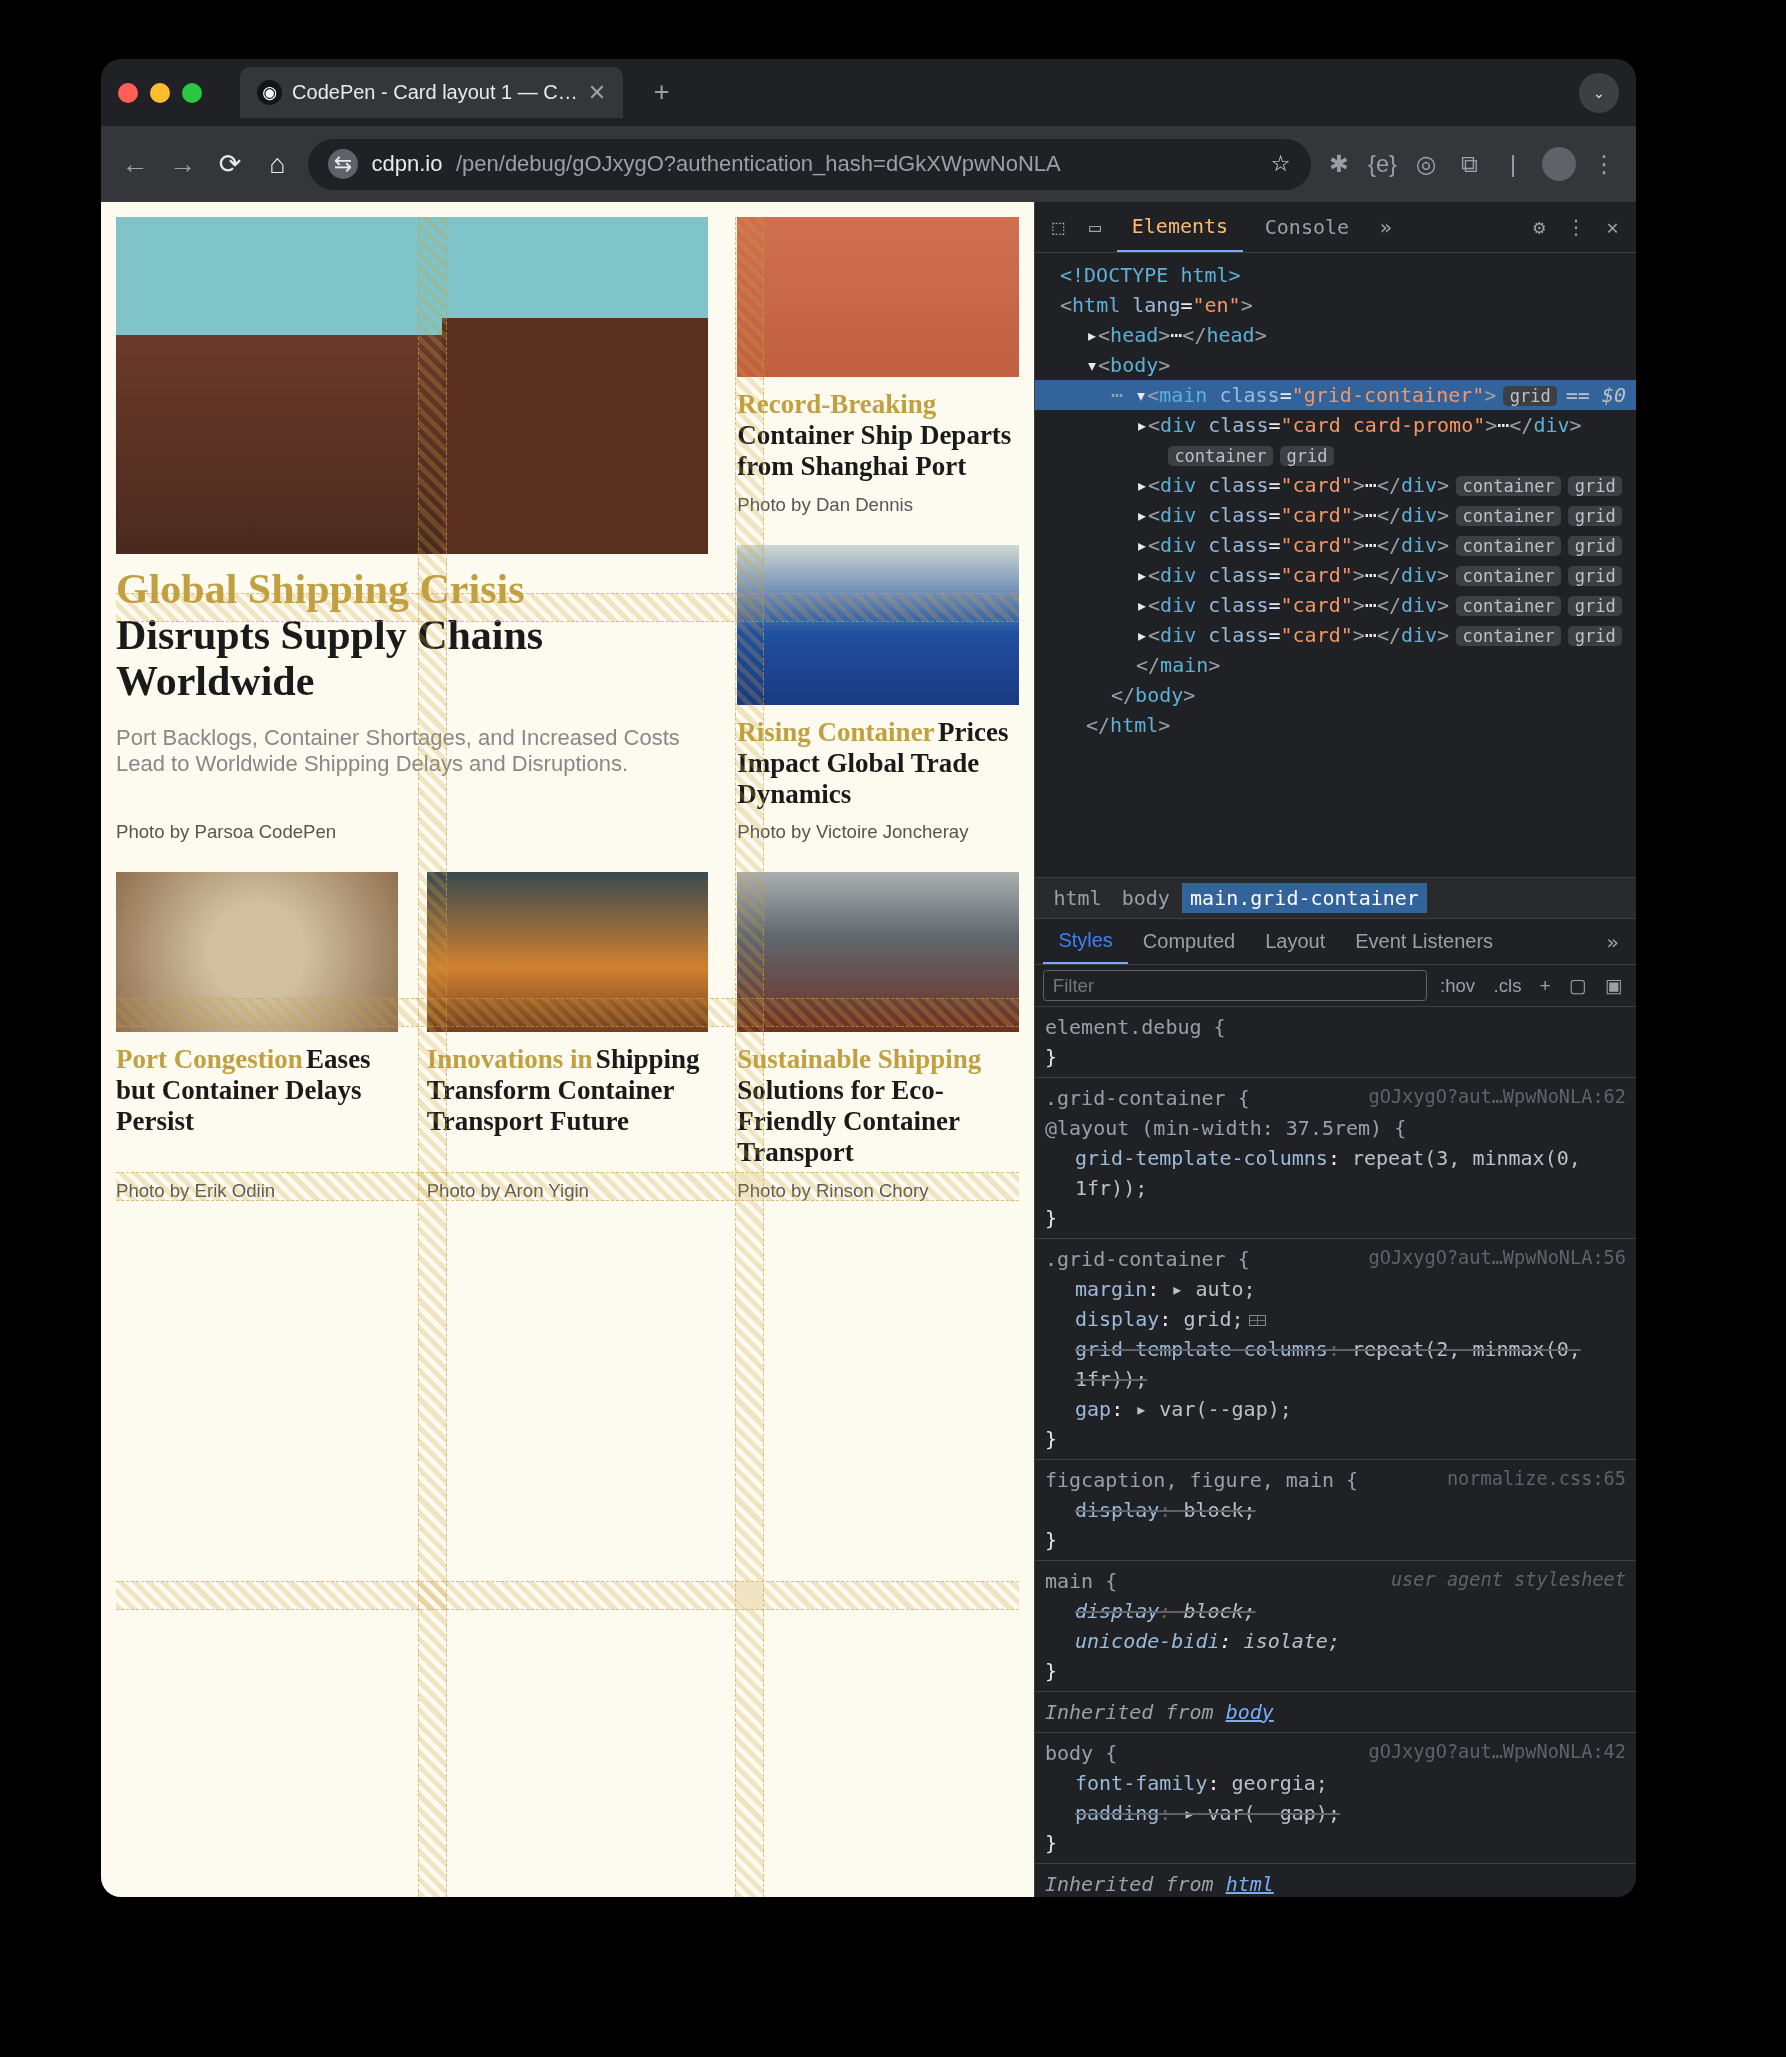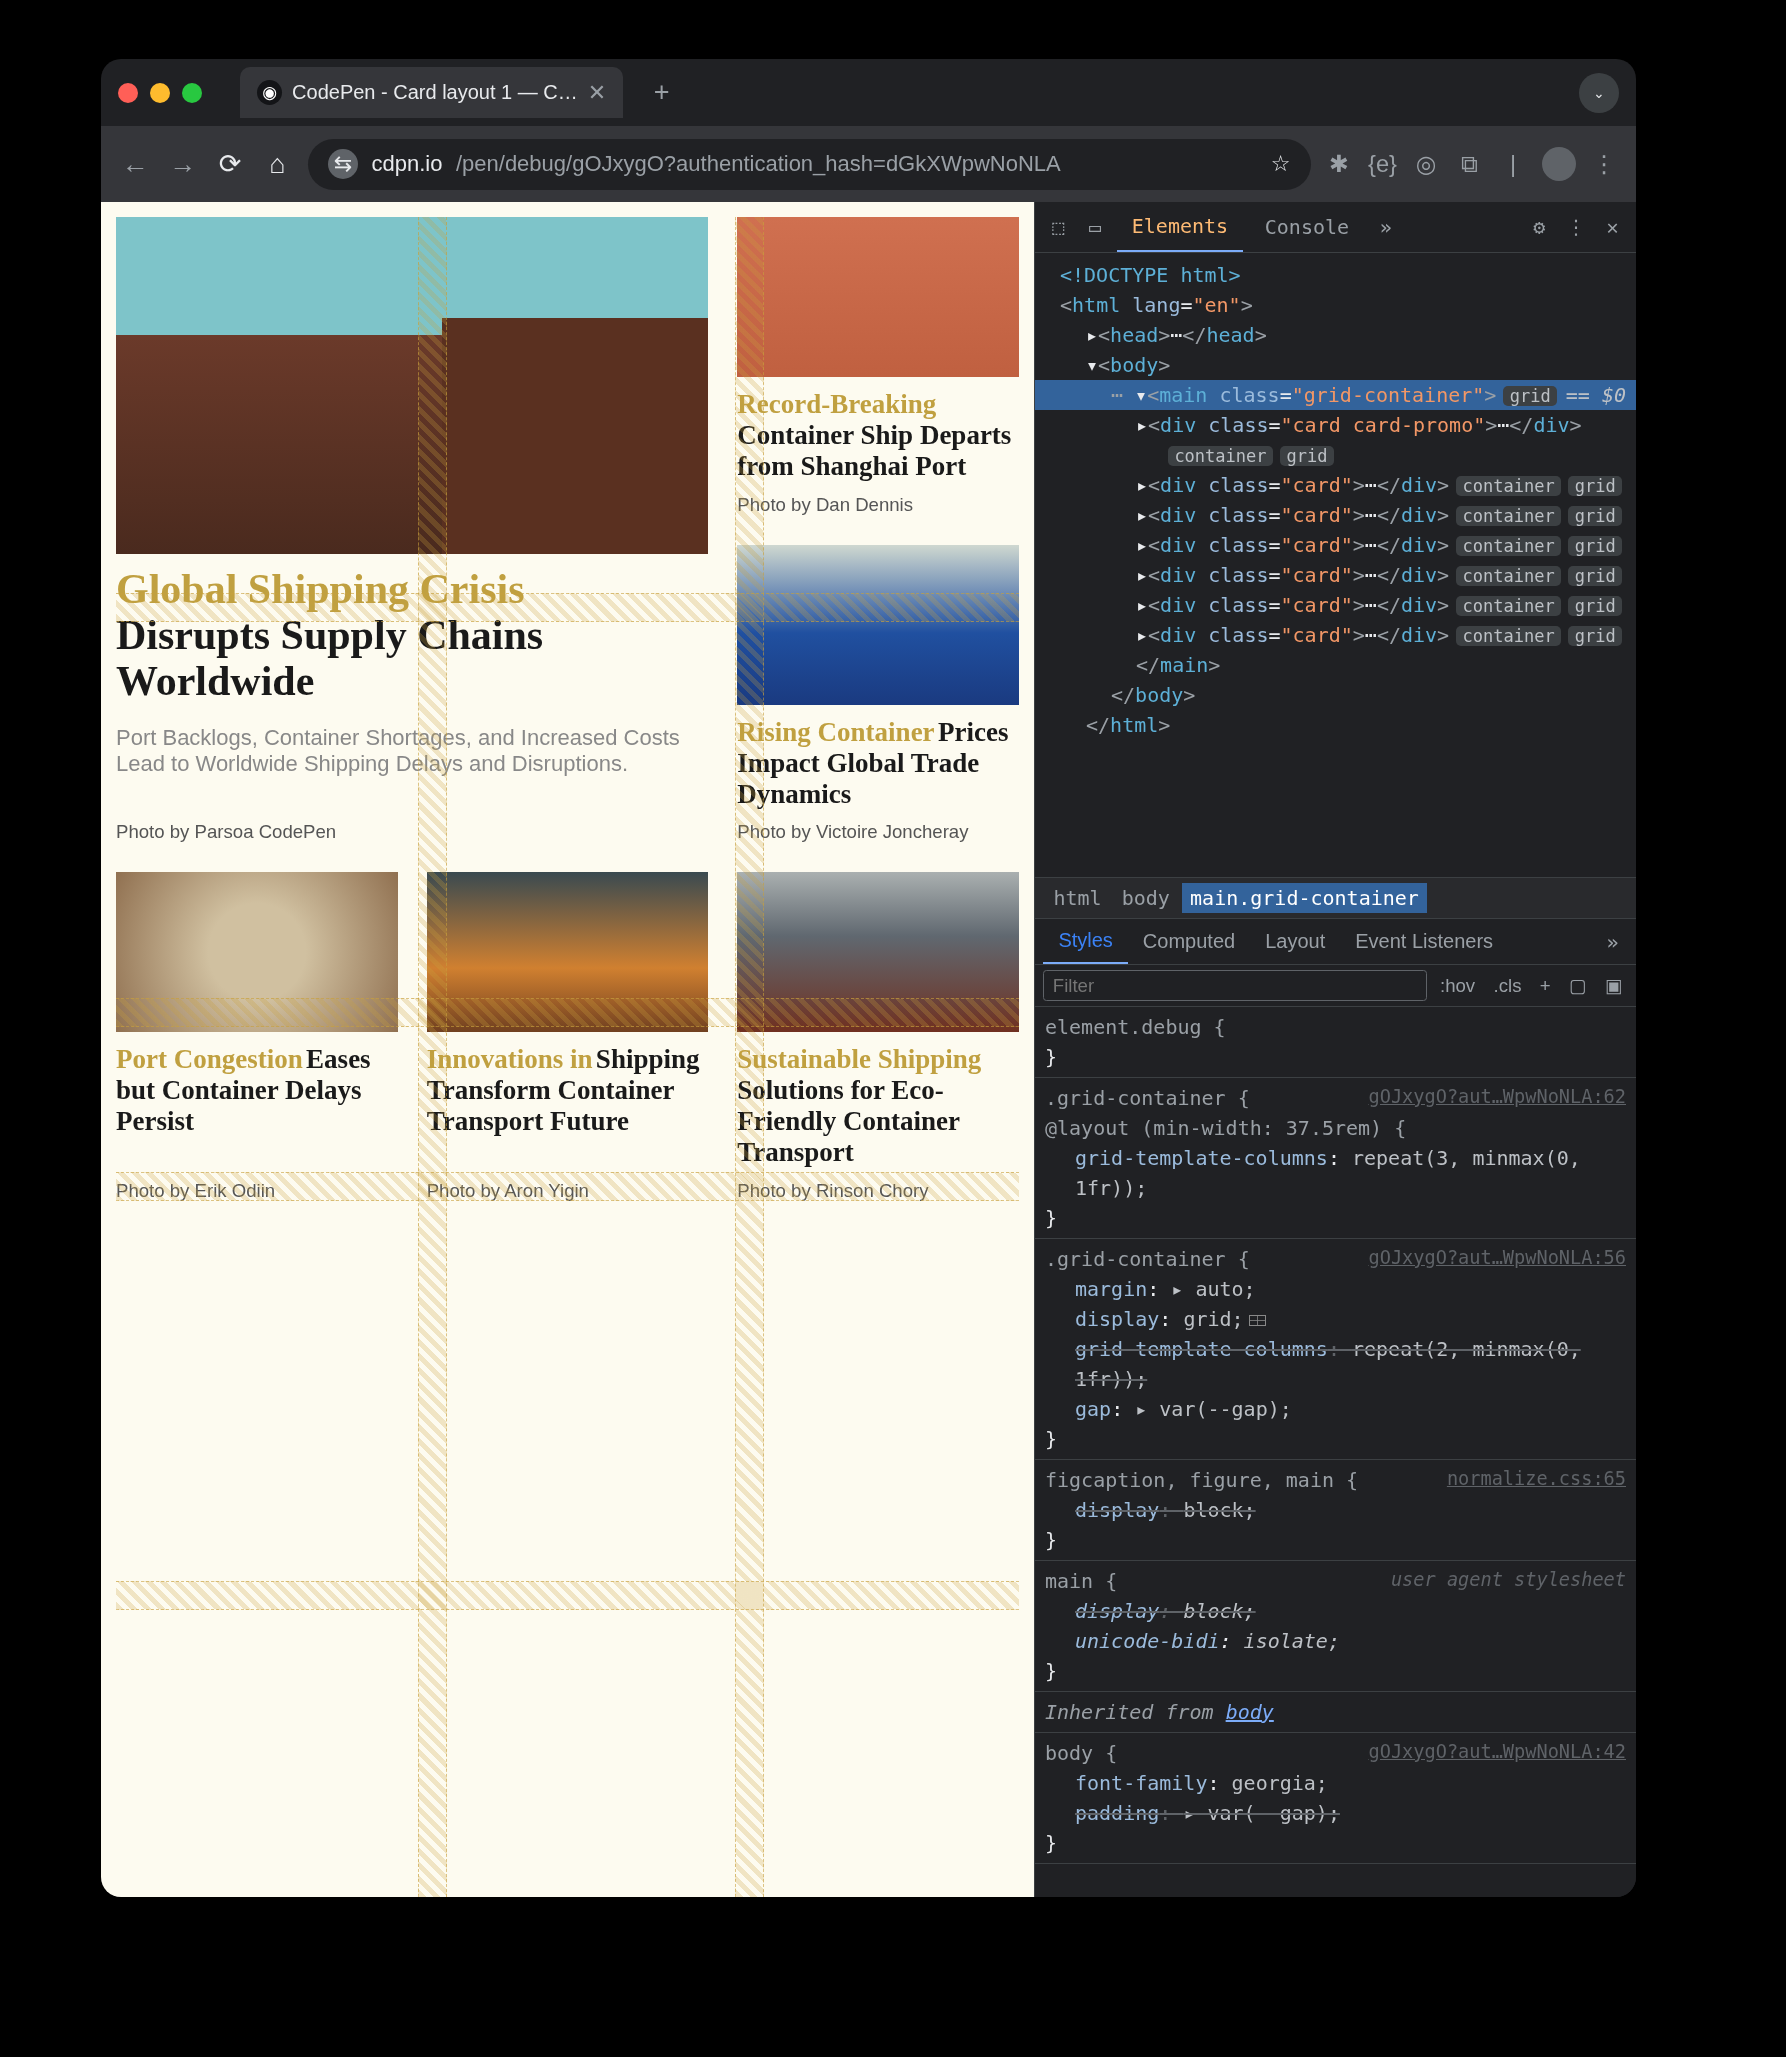--- a/index.html
+++ b/index.html
@@ -216,21 +216,21 @@
 }
 .filter-btn { color: #9aa0a6; font-size: 18.6px; padding: 0 5px; }
 .styles-pane {
   flex: 1;
   overflow: auto;
   font-size: 20px;
   line-height: 1.5;
 }
 .rule { border-bottom: 0.8px solid #3c4043; padding: 5px 10px; position: relative; }
 .rule .selector { color: #9aa0a6; }
-.rule .source { position: absolute; right: 10px; top: 5px; color: #5f6368; text-decoration: underline; font-size: 18.6px; }
+.rule .source { position: absolute; right: 10px; top: 5px; color: #5f6368; font-size: 18.6px; }
 .rule .source.ua { font-style: italic; text-decoration: none; }
 .rule .prop { padding-left: 30px; }
 .rule .pname { color: #9bbbdc; }
 .rule .pval { color: #bdc1c6; }
 .rule .strike { text-decoration: line-through; color: #5f6368; }
 .rule .inherited { color: #9aa0a6; font-style: italic; }
 .rule a.inherited-link { color: #7cacf8; text-decoration: underline; }
 .grid-swatch { display:inline-block; width:17px; height:11.8px; border:0.8px solid #888; margin-left:5px; vertical-align:middle; background:linear-gradient(#888 0 0) 0 50%/100% 0.8px no-repeat, linear-gradient(#888 0 0) 50% 0/0.8px 100% no-repeat; }
 </style>
 </head>
@@ -412,18 +412,21 @@
         <div class="rule">
           <div class="inherited">Inherited from <a class="inherited-link">body</a></div>
         </div>
         <div class="rule">
           <span class="source">gOJxygO?aut…WpwNoNLA:42</span>
           <div><span class="selector">body {</span></div>
           <div class="prop"><span class="pname">font-family</span>: <span class="pval">georgia;</span></div>
           <div class="prop strike"><span class="pname">padding</span>: <span class="pval">▸ var(--gap);</span></div>
           <div>}</div>
         </div>
+        <div class="rule">
+          <div class="inherited">Inherited from <a class="inherited-link">html</a></div>
+        </div>
 
       </div>
     </div>
   </div>
 </div>
 
 
 </body></html>

